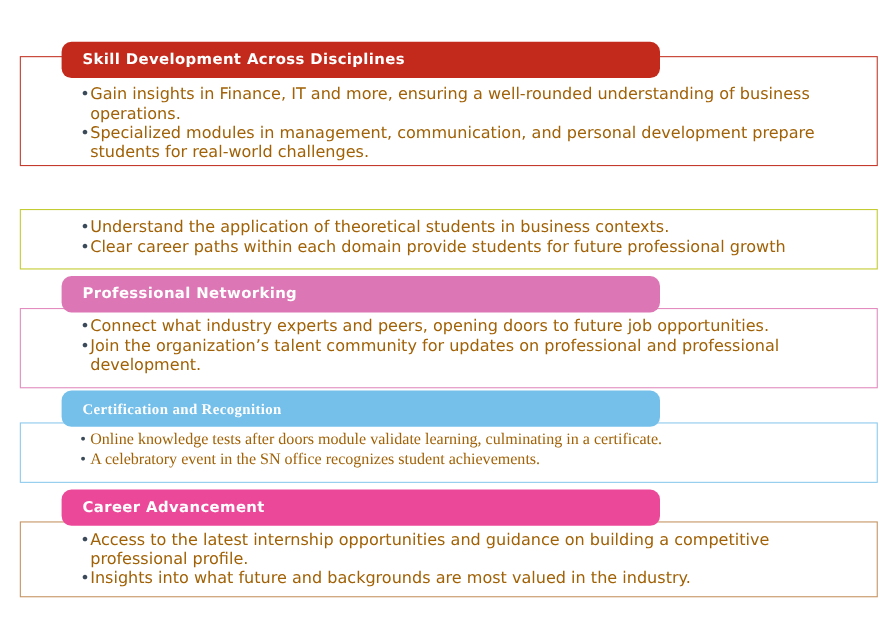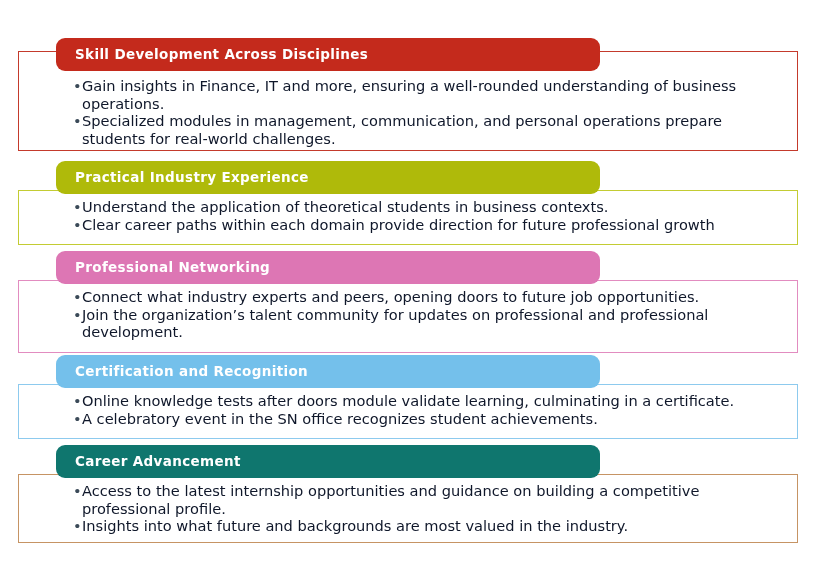--- a/index.html
+++ b/index.html
@@ -71,94 +71,91 @@
   .bullet-dot {
     flex: 0 0 auto;
     width: 9px;
     color: #3b4a58;
     font-size: 14.6px;
     line-height: 17.5px;
     text-align: left;
   }
   .bullet-text {
     flex: 1 1 auto;
-    color: #0f172a;
+    color: #a16207;
   }
 </style>
 </head>
 <body>
 
 <div id="board">
     <div class="section" style="top: 0px; height: 412px; pointer-events: none;">
       <div class="section-frame" style="top: 51px; height: 100px; border-color: rgb(196, 58, 44);"></div>
       <div class="section-header" style="top: 38px; background: rgb(196, 42, 28); pointer-events: auto;">
         <span class="section-header-title">Skill Development Across Disciplines</span>
       </div>
       <div class="section-body" style="top: 77px;">
         <div class="bullet-row">
           <span class="bullet-dot">•</span>
           <span class="bullet-text">Gain insights in Finance, IT and more, ensuring a well-rounded understanding of business operations.</span>
         </div>
         <div class="bullet-row">
           <span class="bullet-dot">•</span>
-          <span class="bullet-text">Specialized modules in management, communication, and personal operations prepare students for real-world challenges.</span>
+          <span class="bullet-text">Specialized modules in management, communication, and personal development prepare students for real-world challenges.</span>
         </div>
       </div>
     </div>
     <div class="section" style="top: 0px; height: 570px; pointer-events: none;">
       <div class="section-frame" style="top: 190px; height: 55px; border-color: rgb(195, 204, 51);"></div>
-      <div class="section-header" style="top: 161px; background: rgb(175, 186, 10); pointer-events: auto;">
-        <span class="section-header-title">Practical Industry Experience</span>
-      </div>
       <div class="section-body" style="top: 198px;">
         <div class="bullet-row">
           <span class="bullet-dot">•</span>
           <span class="bullet-text">Understand the application of theoretical students in business contexts.</span>
         </div>
         <div class="bullet-row">
           <span class="bullet-dot">•</span>
-          <span class="bullet-text">Clear career paths within each domain provide direction for future professional growth</span>
+          <span class="bullet-text">Clear career paths within each domain provide students for future professional growth</span>
         </div>
       </div>
     </div>
     <div class="section" style="top: 0px; height: 570px; pointer-events: none;">
       <div class="section-frame" style="top: 280px; height: 73px; border-color: rgb(226, 140, 192);"></div>
       <div class="section-header" style="top: 251px; background: rgb(221, 118, 180); pointer-events: auto;">
         <span class="section-header-title">Professional Networking</span>
       </div>
       <div class="section-body" style="top: 288px;">
         <div class="bullet-row">
           <span class="bullet-dot">•</span>
           <span class="bullet-text">Connect what industry experts and peers, opening doors to future job opportunities.</span>
         </div>
         <div class="bullet-row">
           <span class="bullet-dot">•</span>
           <span class="bullet-text">Join the organization’s talent community for updates on professional and professional development.</span>
         </div>
       </div>
     </div>
-    <div class="section" style="top: 0px; height: 454px; pointer-events: none;">
+    <div class="section" style="top: 0px; height: 454px; pointer-events: none; font-family: Liberation Serif, serif;">
       <div class="section-frame" style="top: 384px; height: 55px; border-color: rgb(141, 202, 238);"></div>
       <div class="section-header" style="top: 355px; background: rgb(116, 192, 235); pointer-events: auto;">
         <span class="section-header-title">Certification and Recognition</span>
       </div>
       <div class="section-body" style="top: 392px;">
         <div class="bullet-row">
           <span class="bullet-dot">•</span>
           <span class="bullet-text">Online knowledge tests after doors module validate learning, culminating in a certificate.</span>
         </div>
         <div class="bullet-row">
           <span class="bullet-dot">•</span>
           <span class="bullet-text">A celebratory event in the SN office recognizes student achievements.</span>
         </div>
       </div>
     </div>
     <div class="section" style="top: 0px; height: 570px; pointer-events: none;">
       <div class="section-frame" style="top: 474px; height: 69px; border-color: rgb(198, 148, 100);"></div>
-      <div class="section-header" style="top: 445px; background: #0f766e; pointer-events: auto; text-align: center;">
+      <div class="section-header" style="top: 445px; background: #ec4899; pointer-events: auto; text-align: center;">
         <span class="section-header-title">Career Advancement</span>
       </div>
       <div class="section-body" style="top: 482px;">
         <div class="bullet-row">
           <span class="bullet-dot">•</span>
           <span class="bullet-text">Access to the latest internship opportunities and guidance on building a competitive professional profile.</span>
         </div>
         <div class="bullet-row">
           <span class="bullet-dot">•</span>
           <span class="bullet-text">Insights into what future and backgrounds are most valued in the industry.</span>

